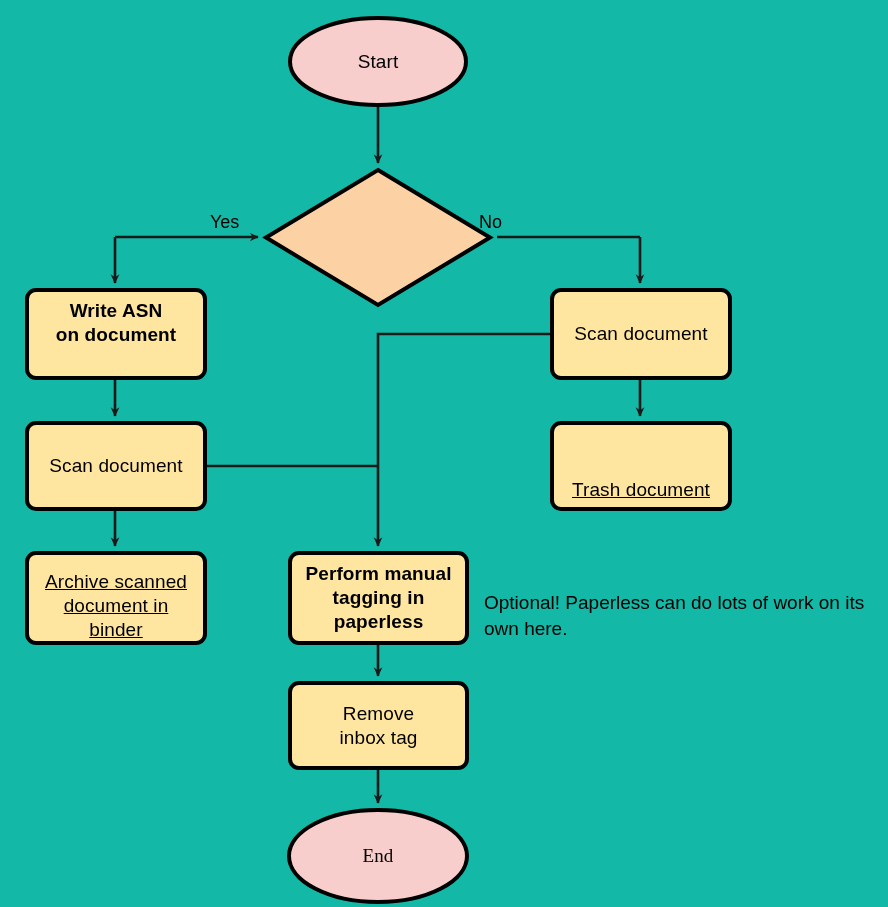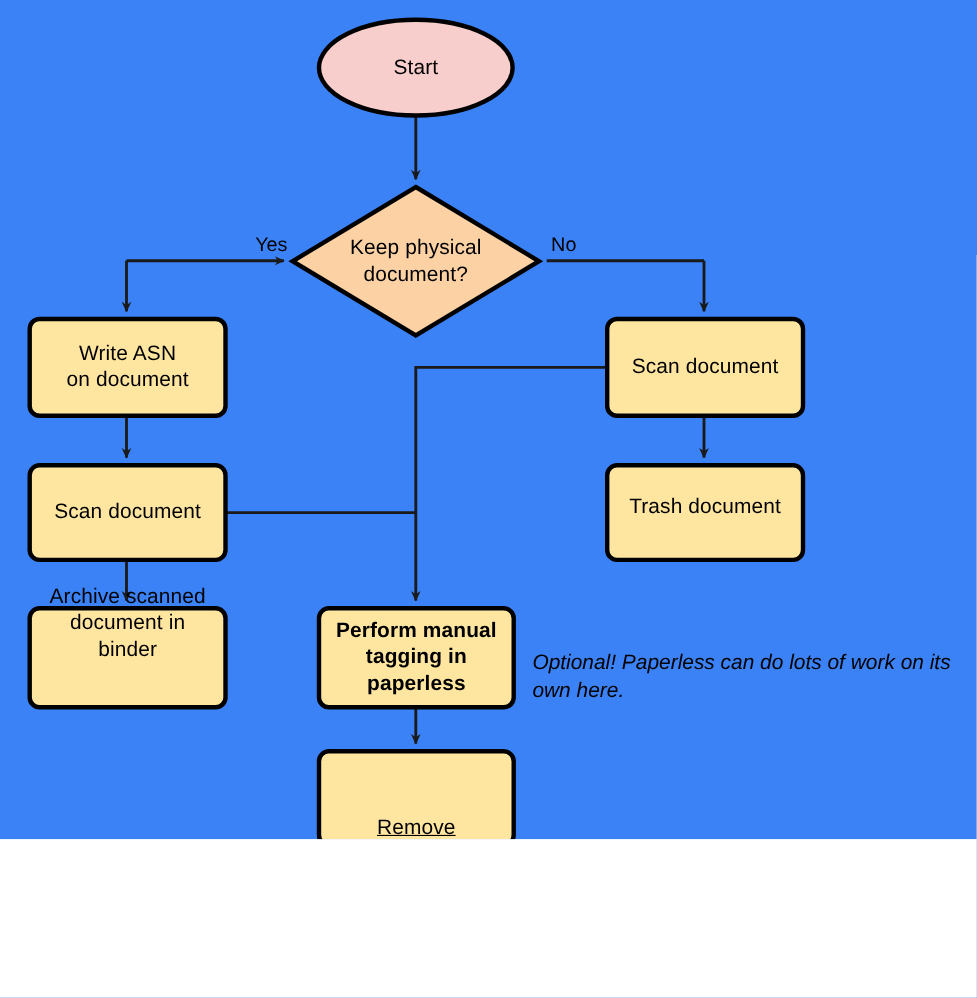--- a/index.html
+++ b/index.html
@@ -6,22 +6,22 @@
     margin: 0;
     padding: 0;
     background: #ffffff;
   }
   body {
     font-family: "Liberation Sans", sans-serif;
   }
   #canvas {
     position: relative;
     width: 888px;
-    height: 763px;
-    background: #3b82f6;
+    height: 907px;
+    background: #14b8a6;
     overflow: hidden;
   }
   #flow-svg {
     position: absolute;
     left: 0;
     top: 0;
     width: 888px;
     height: 907px;
   }
   .node-label {
@@ -38,26 +38,24 @@
     pointer-events: none;
     letter-spacing: 0.1px;
   }
   .edge-label {
     position: absolute;
     font-family: "Liberation Sans", sans-serif;
     font-size: 18px;
     color: #000000;
     line-height: 22px;
     white-space: nowrap;
-    margin-left: 22px;
   }
   .note-text {
     position: absolute;
     font-family: "Liberation Sans", sans-serif;
-    font-style: italic;
     font-size: 19px;
     line-height: 26px;
     color: #000000;
     width: 404px;
   }
 </style>
 </head>
 <body>
 
 <div id="canvas">
@@ -109,41 +107,39 @@
     <rect x="552" y="423" width="178" height="86" rx="9" ry="9" fill="#ffe6a0" stroke="#000000" stroke-width="4"></rect>
 
     <rect x="290" y="553" width="177" height="90" rx="9" ry="9" fill="#ffe6a0" stroke="#000000" stroke-width="4"></rect>
     <rect x="290" y="683" width="177" height="85" rx="9" ry="9" fill="#ffe6a0" stroke="#000000" stroke-width="4"></rect>
 
     <ellipse cx="378" cy="856" rx="89" ry="46" fill="#f8cecc" stroke="#000000" stroke-width="4"></ellipse>
   </svg>
 
   <div class="node-label" style="left:289px; top:18px; width:178px; height:87px;">Start</div>
 
-  <div class="node-label" style="left:278px; top:193px; width:200px; height:89px;">Keep physical
-document?</div>
 
-  <div class="node-label" style="left:27px; top:290px; width:178px; height:88px;">Write ASN
+  <div class="node-label" style="left:27px; top:279px; width:178px; height:88px;font-weight:bold;">Write ASN
 on document</div>
 
   <div class="node-label" style="left:27px; top:423px; width:178px; height:86px;">Scan document</div>
 
-  <div class="node-label" style="left:25px; top:522px; width:182px; height:90px;">Archive scanned
+  <div class="node-label" style="left:25px; top:561px; width:182px; height:90px;text-decoration:underline;">Archive scanned
 document in
 binder</div>
 
   <div class="node-label" style="left:552px; top:290px; width:178px; height:88px;">Scan document</div>
 
-  <div class="node-label" style="left:552px; top:418px; width:178px; height:86px;">Trash document</div>
+  <div class="node-label" style="left:552px; top:447px; width:178px; height:86px;text-decoration:underline;">Trash document</div>
 
   <div class="node-label" style="left:290px; top:553px; width:177px; height:90px;font-weight:bold;">Perform manual
 tagging in
 paperless</div>
 
-  <div class="node-label" style="left:290px; top:722px; width:177px; height:85px;text-decoration:underline;">Remove
+  <div class="node-label" style="left:290px; top:683px; width:177px; height:85px;">Remove
 inbox tag</div>
 
   <div class="node-label" style="left:289px; top:810px; width:178px; height:92px;font-family:Liberation Serif, serif;">End</div>
 
   <div class="edge-label" style="left:210px; top:211px;">Yes</div>
 
   <div class="edge-label" style="left:479px; top:211px;">No</div>
 
   <div class="note-text" style="left:484px; top:590px;">Optional! Paperless can do lots of work on its own here.</div>
 

